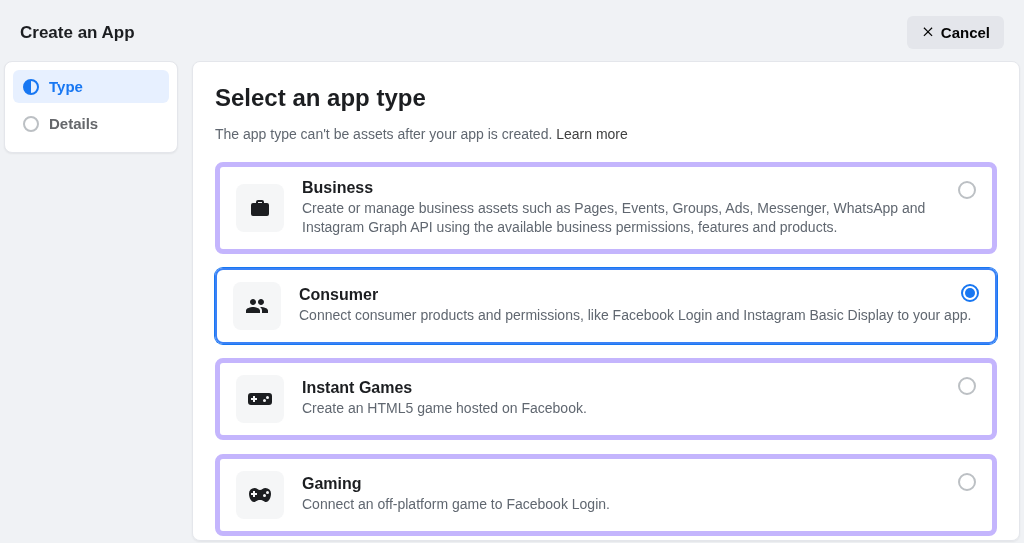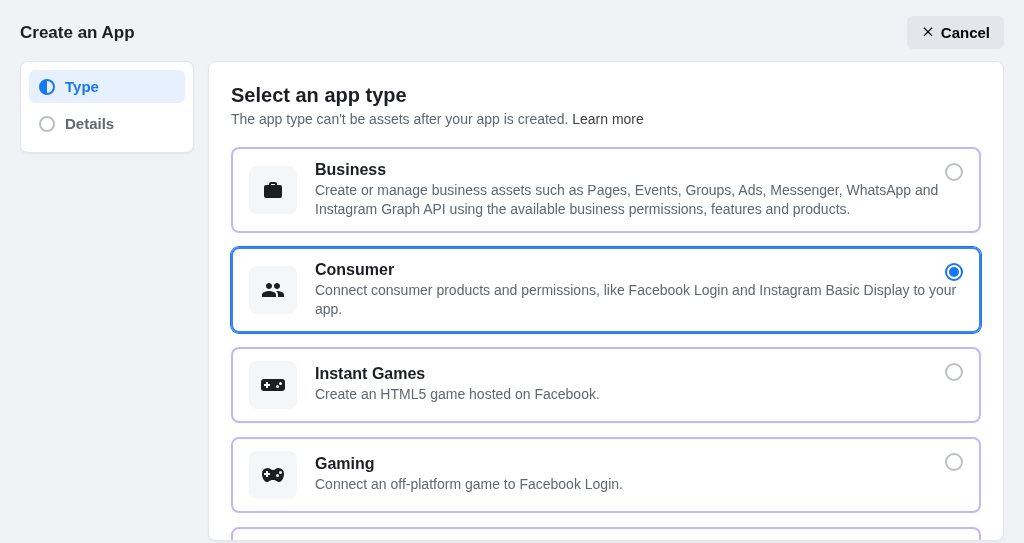--- a/index.html
+++ b/index.html
@@ -33,21 +33,21 @@
     font-size: 15px;
     font-weight: 600;
     color: #050505;
     cursor: pointer;
   }
   .cancel-btn svg { width: 14px; height: 14px; }
 
   .body {
     display: flex;
     gap: 14px;
-    padding: 0 20px;
+    padding: 0 4px;
   }
 
   .sidebar {
     width: 174px;
     background: #fff;
     border: 1px solid #e4e6eb;
     border-radius: 8px;
     padding: 8px;
     box-shadow: 0 1px 2px rgba(0,0,0,0.06);
     align-self: flex-start;
@@ -85,36 +85,36 @@
     flex: 1;
     background: #fff;
     border: 1px solid #e4e6eb;
     border-radius: 8px;
     padding: 22px 22px;
     box-shadow: 0 1px 2px rgba(0,0,0,0.06);
     overflow-y: auto;
     max-height: 480px;
   }
   .section-title {
-    font-size: 20px;
+    font-size: 24px;
     font-weight: 700;
-    margin-bottom: 4px;
+    margin-bottom: 14px;
   }
   .section-sub {
     font-size: 14px;
     color: #606770;
     margin-bottom: 20px;
   }
   .section-sub a { color: #404040; text-decoration: none; cursor: pointer; }
 
   .option {
     display: flex;
     align-items: center;
     gap: 18px;
-    border: 2px solid #c4b5fd;
+    border: 5px solid #c4b5fd;
     border-radius: 8px;
     padding: 12px 16px;
     margin-bottom: 14px;
     cursor: pointer;
     position: relative;
   }
   .option.selected {
     border: 2px solid #3b82f6;
     box-shadow: 0 0 0 1px #1877f2;
   }

